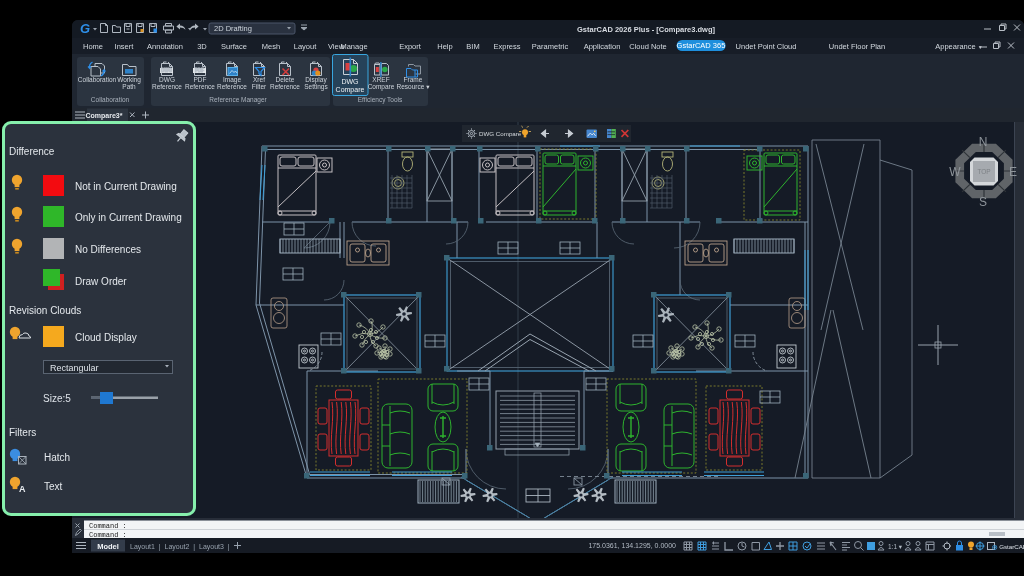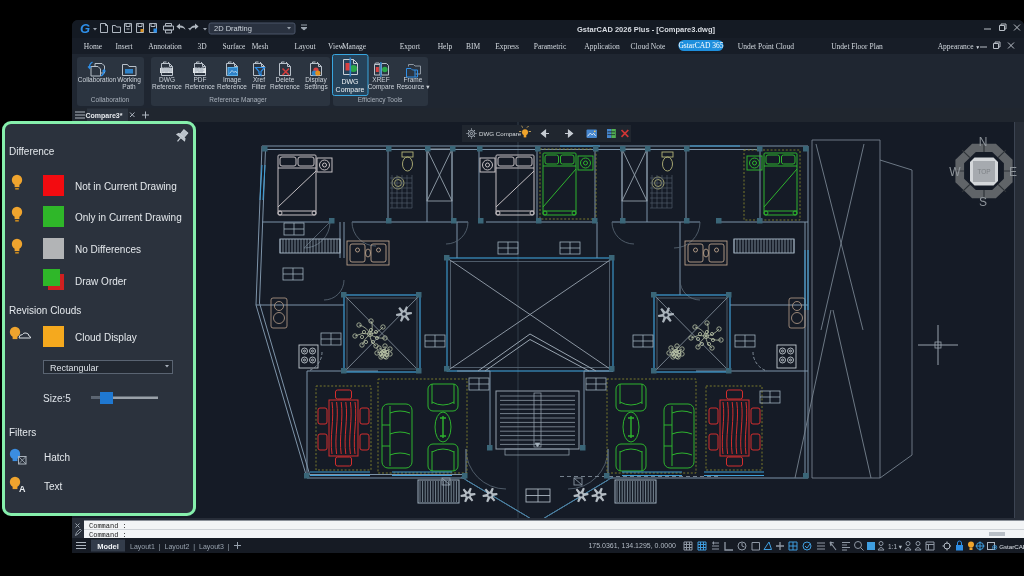--- a/index.html
+++ b/index.html
@@ -9,21 +9,21 @@
   #app { position:absolute; left:72px; top:20px; width:952px; height:533px;
     background:#161c27; border-radius:6px 6px 0 0; overflow:hidden; }
   .titlebar { position:absolute; left:0; top:0; width:952px; height:18px; background:#141a23; }
   .menubar  { position:absolute; left:0; top:18px; width:952px; height:16px; background:#171d27; }
   .ribbon   { position:absolute; left:0; top:34px; width:952px; height:74px; background:#1f2631; }
   .panelbox { position:absolute; top:3px; height:49px; background:#2b3440; border-radius:3px; }
   .tabrow   { position:absolute; left:0; top:88px; width:952px; height:14px; background:#20262f; }
   .canvas   { position:absolute; left:0; top:102px; width:952px; height:396px; background:#151b26; }
   .cmdarea  { position:absolute; left:0; top:498px; width:952px; height:20px; background:#272d38; }
   .statusbar{ position:absolute; left:0; top:518px; width:952px; height:29px; background:#161b24;padding-left:6px; }
-  .mi { position:absolute; top:4px; font-size:7.5px; color:#d3d9df; white-space:nowrap; transform:translateX(-50%);font-family:Liberation Serif, serif; }
+  .mi { position:absolute; top:4px; font-size:7.5px; color:#d3d9df; white-space:nowrap; transform:translateX(-50%); }
   #palette { position:absolute; left:2px; top:121px; width:194px; height:395px;
     background:#2b323d; border:3px solid #86efac; border-radius:9px; z-index:30; }
 </style>
 </head>
 <body>
 <div id="stage">
   <div id="app">
     <div class="titlebar">
       <svg width="952" height="18" style="position:absolute;left:0;top:0">
         <text x="8" y="13" font-size="13" font-weight="bold" font-style="italic" fill="#2e8fe8" font-family="Liberation Sans">G</text>
@@ -54,21 +54,21 @@
           <path d="M942 4.5 l6 6 M948 4.5 l-6 6"></path>
         </g>
       </svg>
     </div>
     <div class="menubar">
       <span class="mi" style="left:21px">Home</span>
       <span class="mi" style="left:52px">Insert</span>
       <span class="mi" style="left:93px">Annotation</span>
       <span class="mi" style="left:130px">3D</span>
       <span class="mi" style="left:162px">Surface</span>
-      <span class="mi" style="left:188px">Mesh</span>
+      <span class="mi" style="left:199px">Mesh</span>
       <span class="mi" style="left:233px">Layout</span>
       <span class="mi" style="left:264px">View</span>
       <span class="mi" style="left:282px">Manage</span>
       <span class="mi" style="left:338px">Export</span>
       <span class="mi" style="left:373px">Help</span>
       <span class="mi" style="left:401px">BIM</span>
       <span class="mi" style="left:435px">Express</span>
       <span class="mi" style="left:478px">Parametric</span>
       <span class="mi" style="left:530px">Application</span>
       <span class="mi" style="left:576px">Cloud Note</span>

